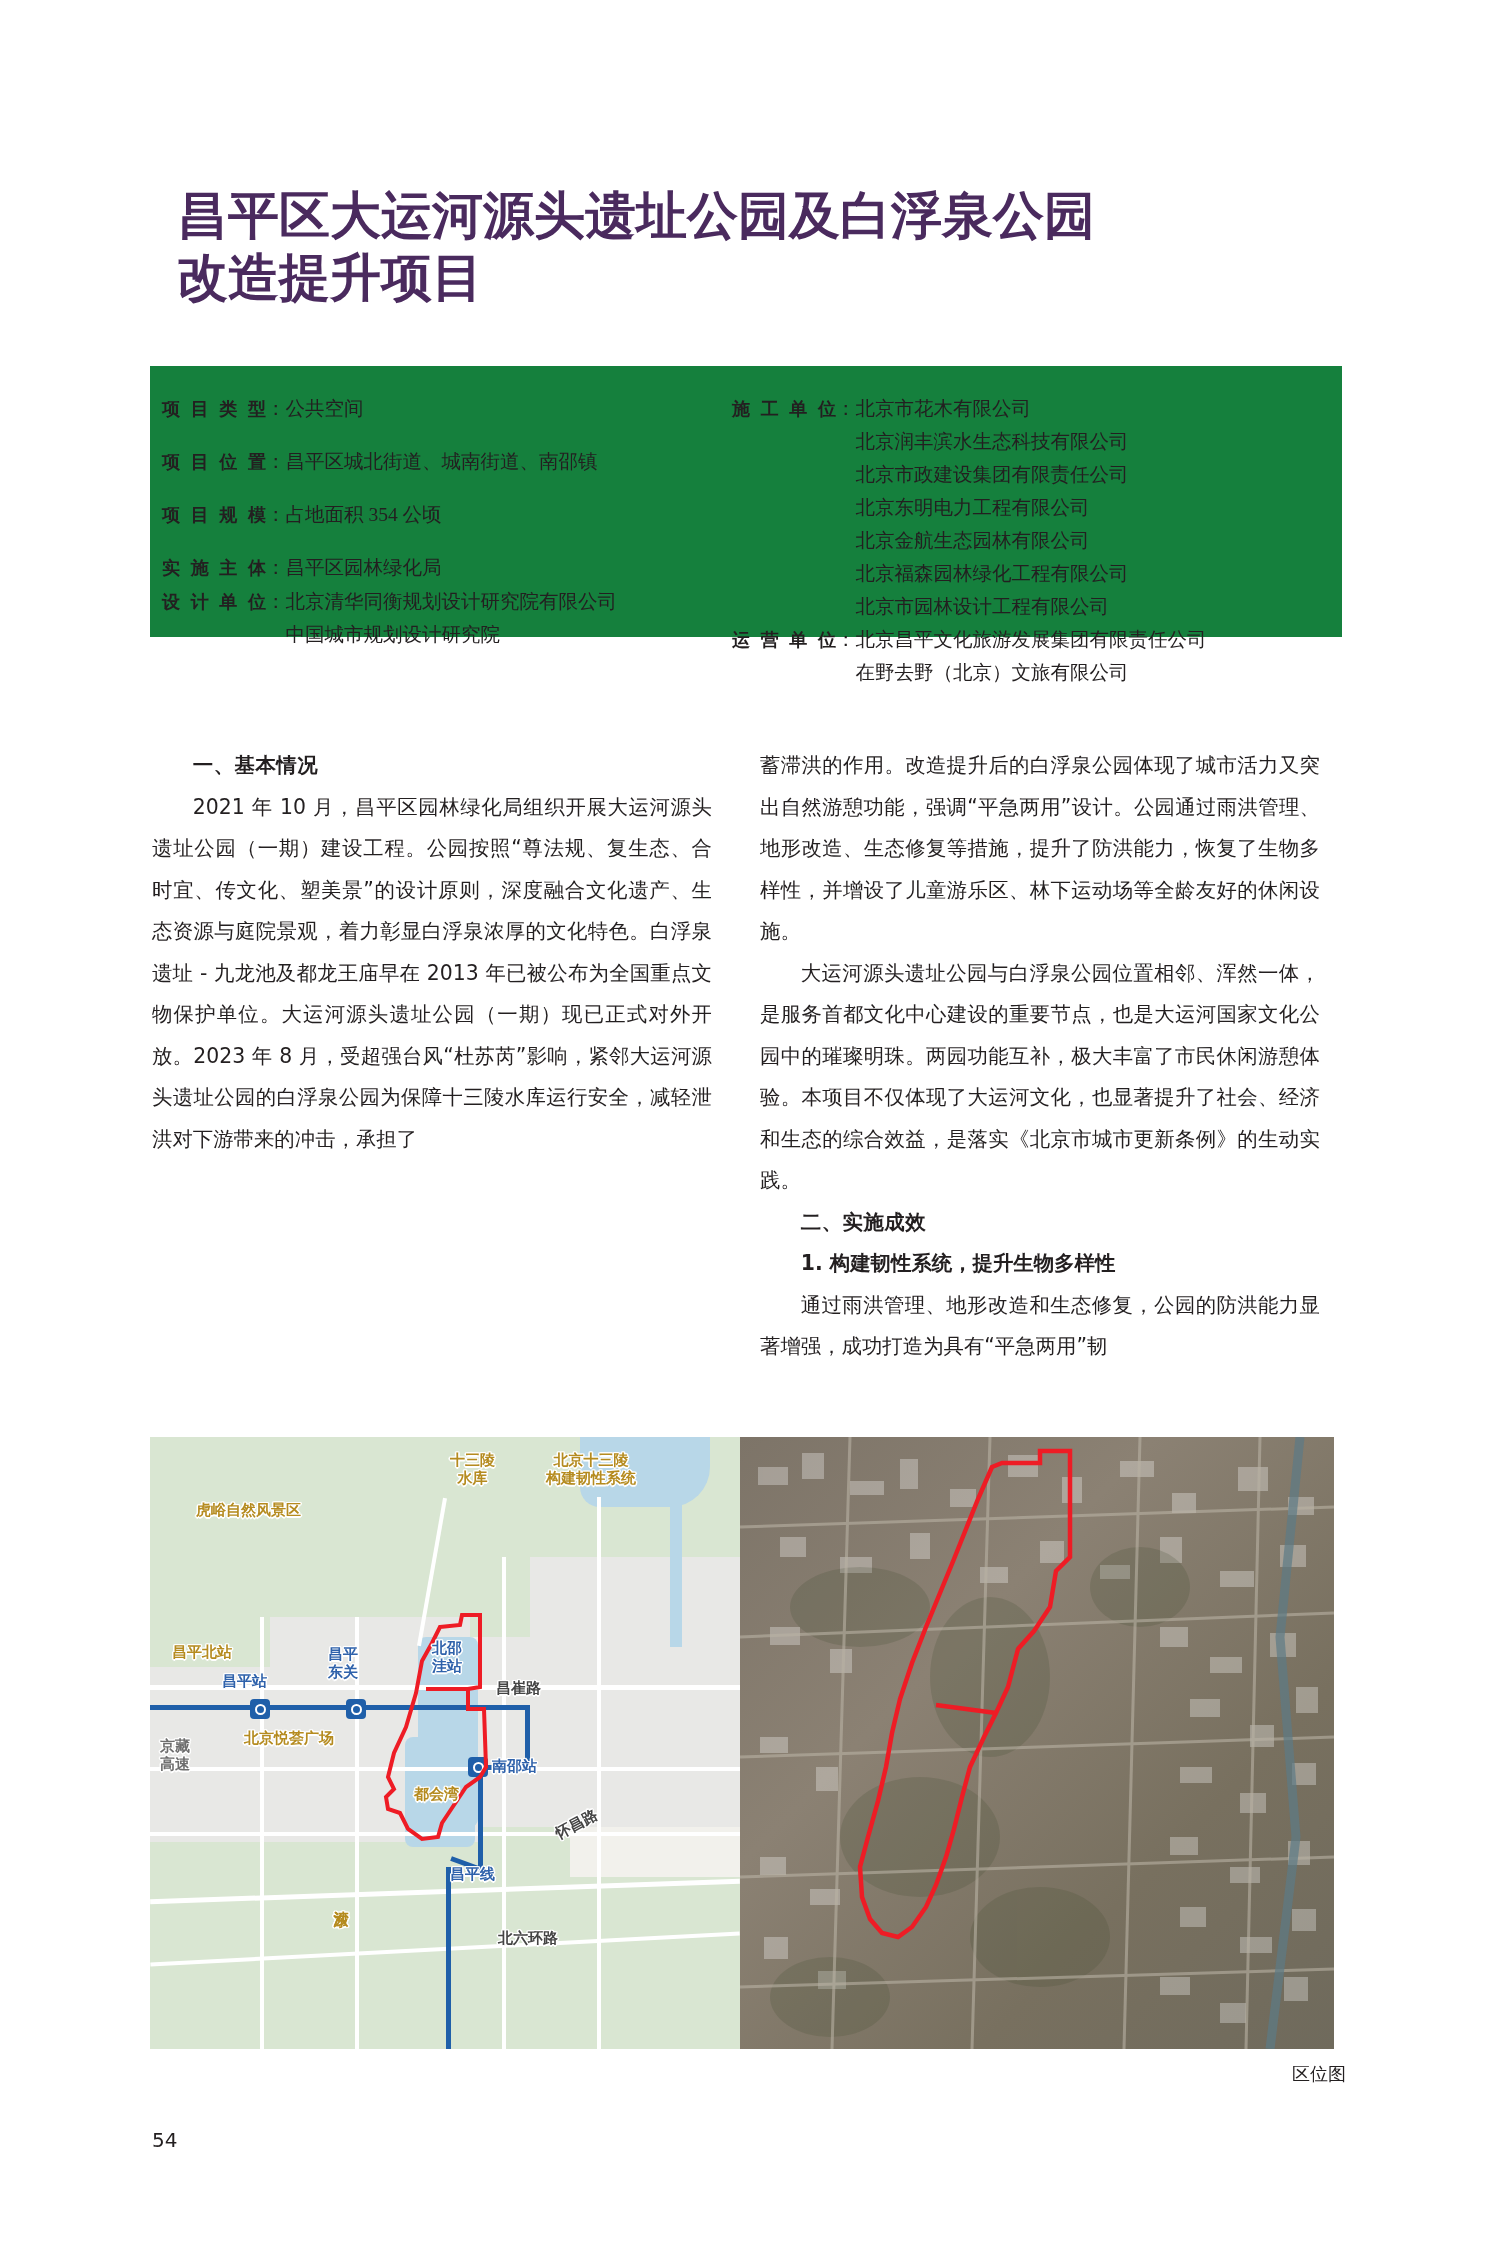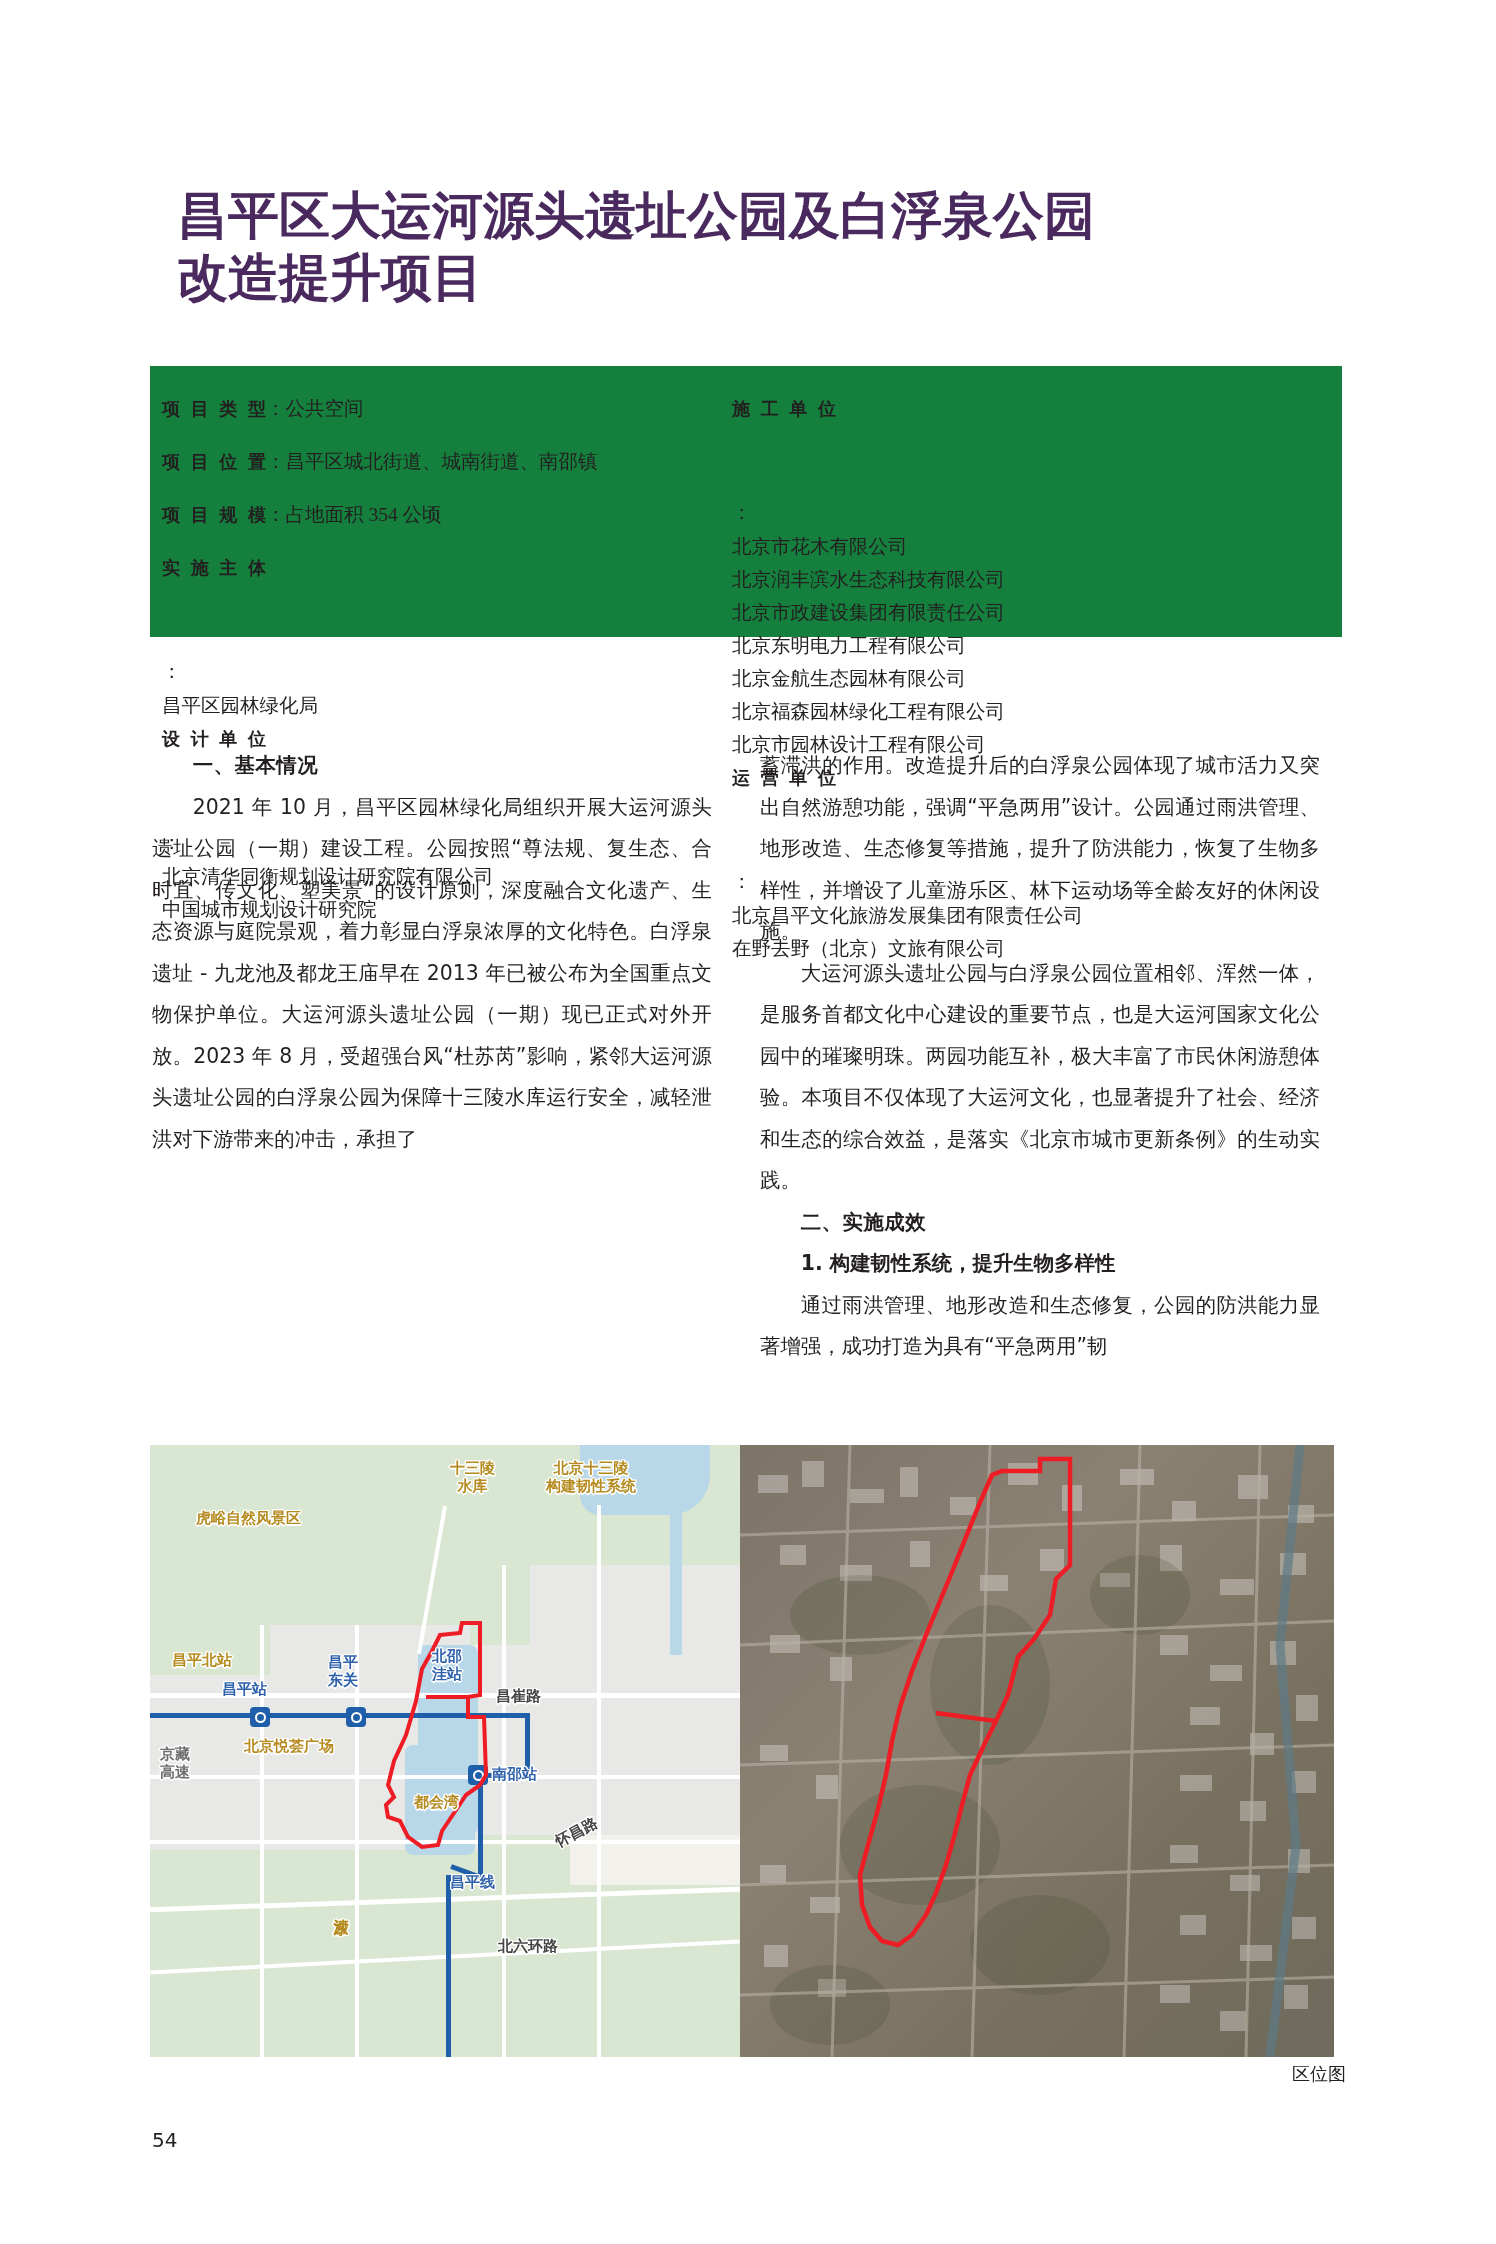--- a/index.html
+++ b/index.html
@@ -44,21 +44,21 @@
   .info-col.left{width:570px;padding:26px 0 0 12px;}
   .info-col.right{width:600px;padding:26px 0 0 0;}
   .info-row{
     display:flex;
     font-family:"DejaVu Serif","Liberation Serif",serif;
     font-size:19.5px;
     line-height:34px;
     color:#231f20;
     margin-bottom:19px;
   }
-  .info-row.tight{margin-bottom:0;flex-direction:column;}
+  .info-row.tight{margin-bottom:0;}
   .info-label{
     font-family:"DejaVu Sans","Liberation Sans",sans-serif;
     font-weight:bold;
     font-size:18px;
     width:104px;
     flex:0 0 104px;
     text-align:justify;
     text-align-last:justify;
     color:#231f20;
   }
@@ -96,21 +96,21 @@
     font-weight:bold;
     font-size:20.4px;
     line-height:41.5px;
     margin:0;
     text-indent:2em;
   }
 
   
   .figures{
     position:absolute;left:150px;top:1437px;width:1192px;height:612px;
-    display:flex;margin-top:8px;
+    display:flex;
   }
   .fig{position:relative;overflow:hidden;}
   .fig.map{width:590px;height:612px;background:#eef0ea;}
   .fig.sat{width:594px;height:612px;background:#6b6258;}
 
   
   .m-bg{position:absolute;inset:0;background:#f2f1ec;}
   .m-green{position:absolute;background:#d9e6d2;}
   .m-grey{position:absolute;background:#e8e8e6;}
   .m-water{position:absolute;background:#b8d7e8;}

